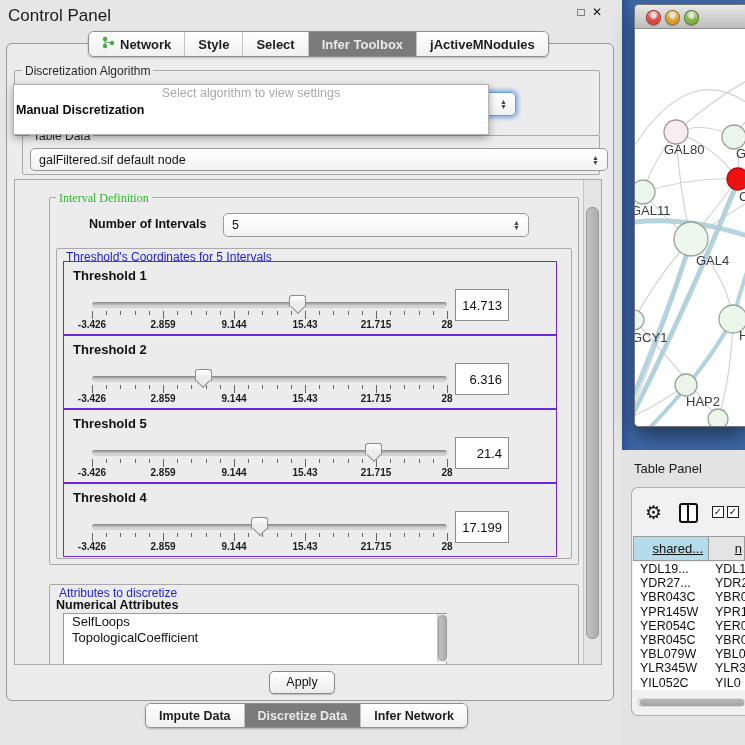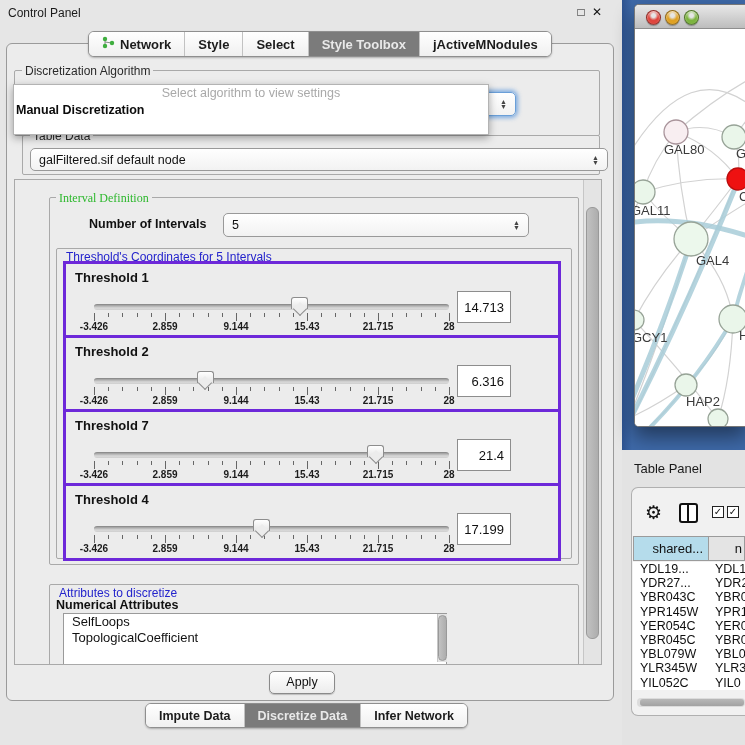--- a/index.html
+++ b/index.html
@@ -2,21 +2,21 @@
 <html><head>
 <meta charset="utf-8">
 <style>
   html,body{margin:0;padding:0;}
   body{font-family:"Liberation Sans","DejaVu Sans",sans-serif;background:#e2e2e2;}
   #root{position:relative;width:745px;height:745px;overflow:hidden;background:#e3e3e3;}
   .abs{position:absolute;}
 
   
   #left-panel{left:0;top:0;width:622px;height:745px;background:#e6e6e6;}
-  #cp-title{left:8px;top:6px;font-size:12px;color:#1a1a1a;}
+  #cp-title{left:8px;top:6px;font-size:17px;color:#1a1a1a;}
   .win-ico{top:5px;width:14px;height:14px;font-size:12px;color:#111;text-align:center;line-height:14px;cursor:default;}
   #main-panel{left:6px;top:43px;width:606px;height:656px;border:1px solid #9a9a9a;border-radius:6px;background:#ececec;}
 
   
   .tabrow{display:flex;border:1px solid #8f8f8f;border-radius:6px;overflow:hidden;background:#fdfdfd;height:24px;box-shadow:0 1px 2px rgba(0,0,0,.25);}
   .tabbtn{display:flex;align-items:center;gap:5px;padding:0 13px;font-size:13px;font-weight:600;color:#1c1c1c;background:linear-gradient(#ffffff,#f0f0f0);border-right:1px solid #c2c2c2;cursor:pointer;white-space:nowrap;}
   .tabbtn:last-child{border-right:none;}
   .tabbtn.active{background:#7b7b7b;color:#e9e9e9;}
   #top-tabs{left:88px;top:31px;}
   #bottom-tabs{left:145px;top:703px;height:23px;}
@@ -40,21 +40,21 @@
   #algo-popup .ph{color:#a9a9a9;text-align:center;line-height:17px;height:17px;overflow:hidden;}
   #algo-popup .opt{color:#0c0c0c;line-height:16px;padding-left:2px;white-space:nowrap;cursor:pointer;}
   #algo-popup .opt.first{font-weight:bold;}
 
   
   #content-panel{left:14px;top:179px;width:586px;height:484px;border:1px solid #a9a9a9;background:#ececec;overflow:hidden;}
   .vtrack{position:absolute;background:#e4e4e4;border-left:1px solid #c6c6c6;}
   .vthumb{position:absolute;background:linear-gradient(90deg,#c2c2c2,#adadad);border:1px solid #999;border-radius:6px;}
 
   
-  .thr-panel{position:absolute;left:7px;width:492px;height:72px;border:3px solid #6d28d9;background:#ececec;}
+  .thr-panel{position:absolute;left:7px;width:492px;height:72px;border:1px solid #6d28d9;background:#ececec;}
   .thr-title{position:absolute;left:9px;top:6px;font-size:13px;font-weight:bold;color:#111;}
   .track{position:absolute;left:28px;top:40px;width:355px;height:5px;border-radius:3px;background:linear-gradient(#9d9d9d,#d9d9d9 60%,#cfcfcf);border-top:1px solid #8d8d8d;}
   .thumb{position:absolute;top:33px;width:15px;height:11px;background:linear-gradient(#ffffff,#e4e4e4);border:1px solid #8d8d8d;border-bottom:none;border-radius:3px 3px 0 0;z-index:2;}
   .thumb::after{content:"";position:absolute;left:2.6px;top:5.6px;width:9px;height:9px;background:#ececec;border:1px solid #8d8d8d;border-top:none;border-left:none;transform:rotate(45deg);}
   .tick{position:absolute;width:1px;background:#666;}
   .ticklab{position:absolute;top:57px;font-size:10px;font-weight:600;color:#1c1c1c;transform:translateX(-50%);white-space:nowrap;}
   .valbox{position:absolute;left:391px;top:27px;width:54px;height:32px;background:#fff;border:1px solid #8d8d8d;font-size:13px;color:#111;text-align:right;line-height:32px;padding-right:6px;box-sizing:border-box;}
 
   
   #attr-list{left:55px;top:29px;width:382px;height:50px;background:#fff;border:1px solid #9a9a9a;overflow:hidden;font-size:13px;color:#111;}
@@ -71,21 +71,21 @@
   #net-canvas{position:absolute;left:0;top:24px;width:111px;height:397px;background:#fff;}
   #net-canvas svg text{font-family:"Liberation Sans",sans-serif;font-size:13px;fill:#3a3a3a;}
 
   #tablepanel-strip{left:622px;top:450px;width:123px;height:36px;background:#e3e3e3;}
   #tablepanel-title{left:634px;top:461px;font-size:13px;color:#1a1a1a;}
   #table-card{left:631px;top:487px;width:120px;height:227px;background:#f1f1f1;border:1px solid #b0b0b0;border-radius:7px 0 0 7px;border-right:none;}
   .gear{font-family:"DejaVu Sans",sans-serif;font-size:19px;color:#111;line-height:19px;cursor:pointer;}
   .colico{width:15px;height:16px;border:2px solid #111;border-radius:3px;position:relative;cursor:pointer;background:#fff;}
   .colico::after{content:"";position:absolute;left:6px;top:0;width:2px;height:16px;background:#111;}
   .chk{width:10px;height:10px;border:1.5px solid #222;background:#fff;font-size:10px;line-height:10px;text-align:center;color:#111;cursor:pointer;}
-  .hdr-cell{position:absolute;top:0;height:25px;border:1px solid #9b9b9b;border-left:none;box-sizing:border-box;font-size:13px;color:#111;line-height:24px;}
+  .hdr-cell{position:absolute;top:0;height:25px;border:1px solid #9b9b9b;border-left:none;box-sizing:border-box;font-size:13px;color:#111;line-height:24px;text-decoration:underline;}
   #tbl-wrap{left:633px;top:536px;width:112px;height:154px;}
   #tbl-rows{position:absolute;left:0;top:26px;width:112px;height:128px;background:#fff;overflow:hidden;font-size:12.5px;color:#101010;}
   .trow{position:relative;height:14.2px;line-height:14.2px;white-space:nowrap;}
   .trow .c1{position:absolute;left:7px;}
   .trow .c2{position:absolute;left:82px;}
   .hscroll{left:637px;top:698px;width:108px;height:9px;background:#dcdcdc;border-radius:4px;}
   .hthumb{position:absolute;left:3px;top:1px;width:104px;height:7px;background:linear-gradient(#b8b8b8,#a2a2a2);border-radius:3px;}
 </style>
 </head>
 <body>
@@ -109,21 +109,21 @@
             </svg></span>
           <span>Network</span>
         </div>
         <div class="tabbtn">
           <span>Style</span>
         </div>
         <div class="tabbtn">
           <span>Select</span>
         </div>
         <div class="tabbtn active">
-          <span>Style Toolbox</span>
+          <span>Infer Toolbox</span>
         </div>
         <div class="tabbtn">
           <span>jActiveMNodules</span>
         </div>
       </div>
 
     <div class="abs group" style="left:14px;top:70px;width:584px;height:64px;"></div>
     <div class="abs grouplab lab-dark" style="left:22px;top:64px;">Discretization Algorithm</div>
     <div class="abs combo focused" style="left:28px;top:92px;width:470px;height:22px;">
       <span class="val"></span>
@@ -237,21 +237,21 @@
             <div class="ticklab" style="left: 28px;">-3.426</div>
             <div class="ticklab" style="left: 99px;">2.859</div>
             <div class="ticklab" style="left: 170px;">9.144</div>
             <div class="ticklab" style="left: 241px;">15.43</div>
             <div class="ticklab" style="left: 312px;">21.715</div>
             <div class="ticklab" style="left: 383px;">28</div>
             <div class="thumb" style="left: 130.549px;"></div>
             <div class="valbox">6.316</div>
           </div>
           <div class="thr-panel" style="top: 161px;">
-            <div class="thr-title">Threshold 7</div>
+            <div class="thr-title">Threshold 5</div>
             <div class="track"></div>
             <div class="tick" style="left: 28px; top: 49px; height: 8px;"></div>
             <div class="tick" style="left: 42.2px; top: 49px; height: 4px;"></div>
             <div class="tick" style="left: 56.4px; top: 49px; height: 4px;"></div>
             <div class="tick" style="left: 70.6px; top: 49px; height: 4px;"></div>
             <div class="tick" style="left: 84.8px; top: 49px; height: 4px;"></div>
             <div class="tick" style="left: 99px; top: 49px; height: 8px;"></div>
             <div class="tick" style="left: 113.2px; top: 49px; height: 4px;"></div>
             <div class="tick" style="left: 127.4px; top: 49px; height: 4px;"></div>
             <div class="tick" style="left: 141.6px; top: 49px; height: 4px;"></div>

